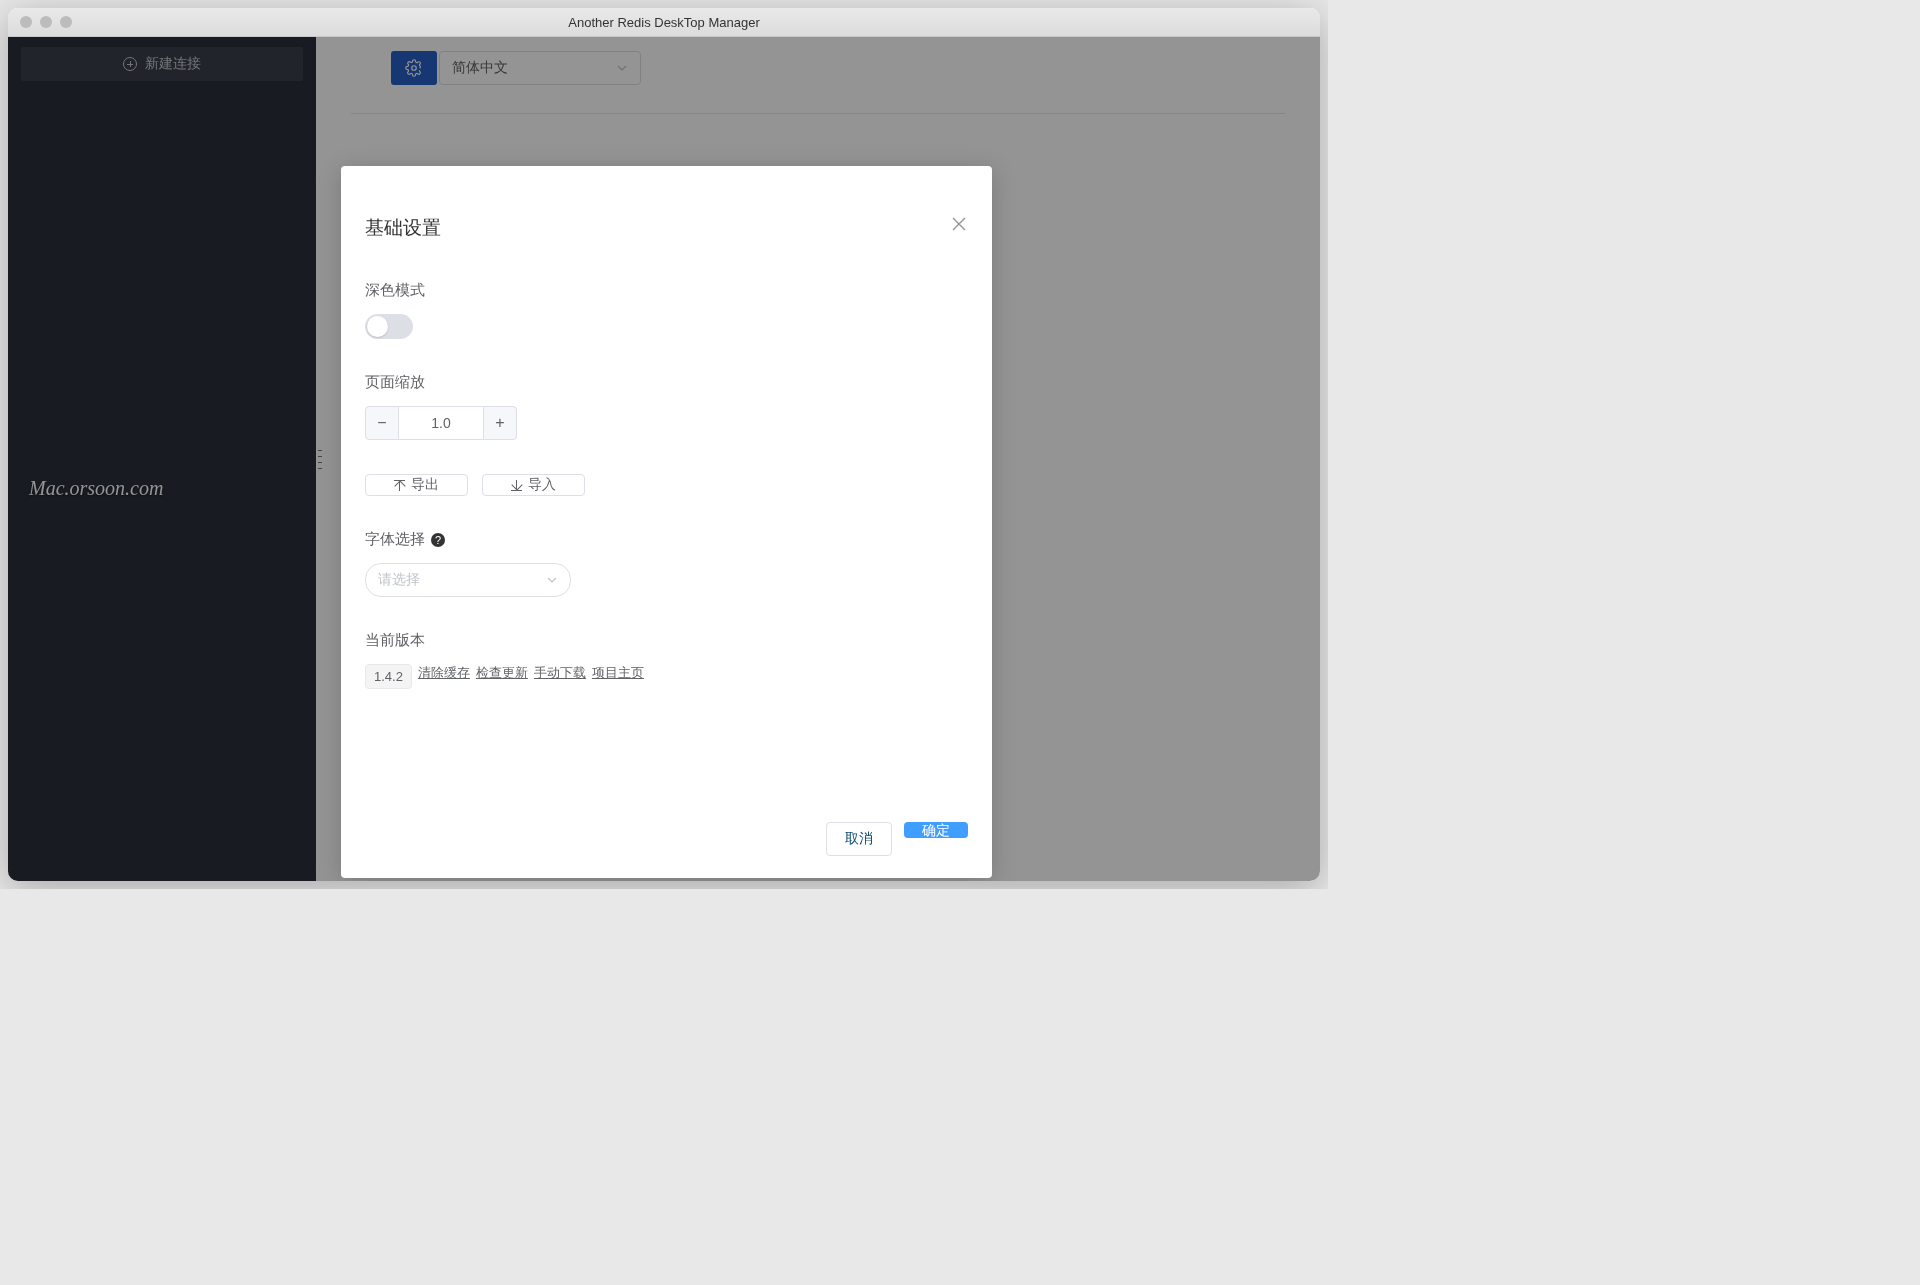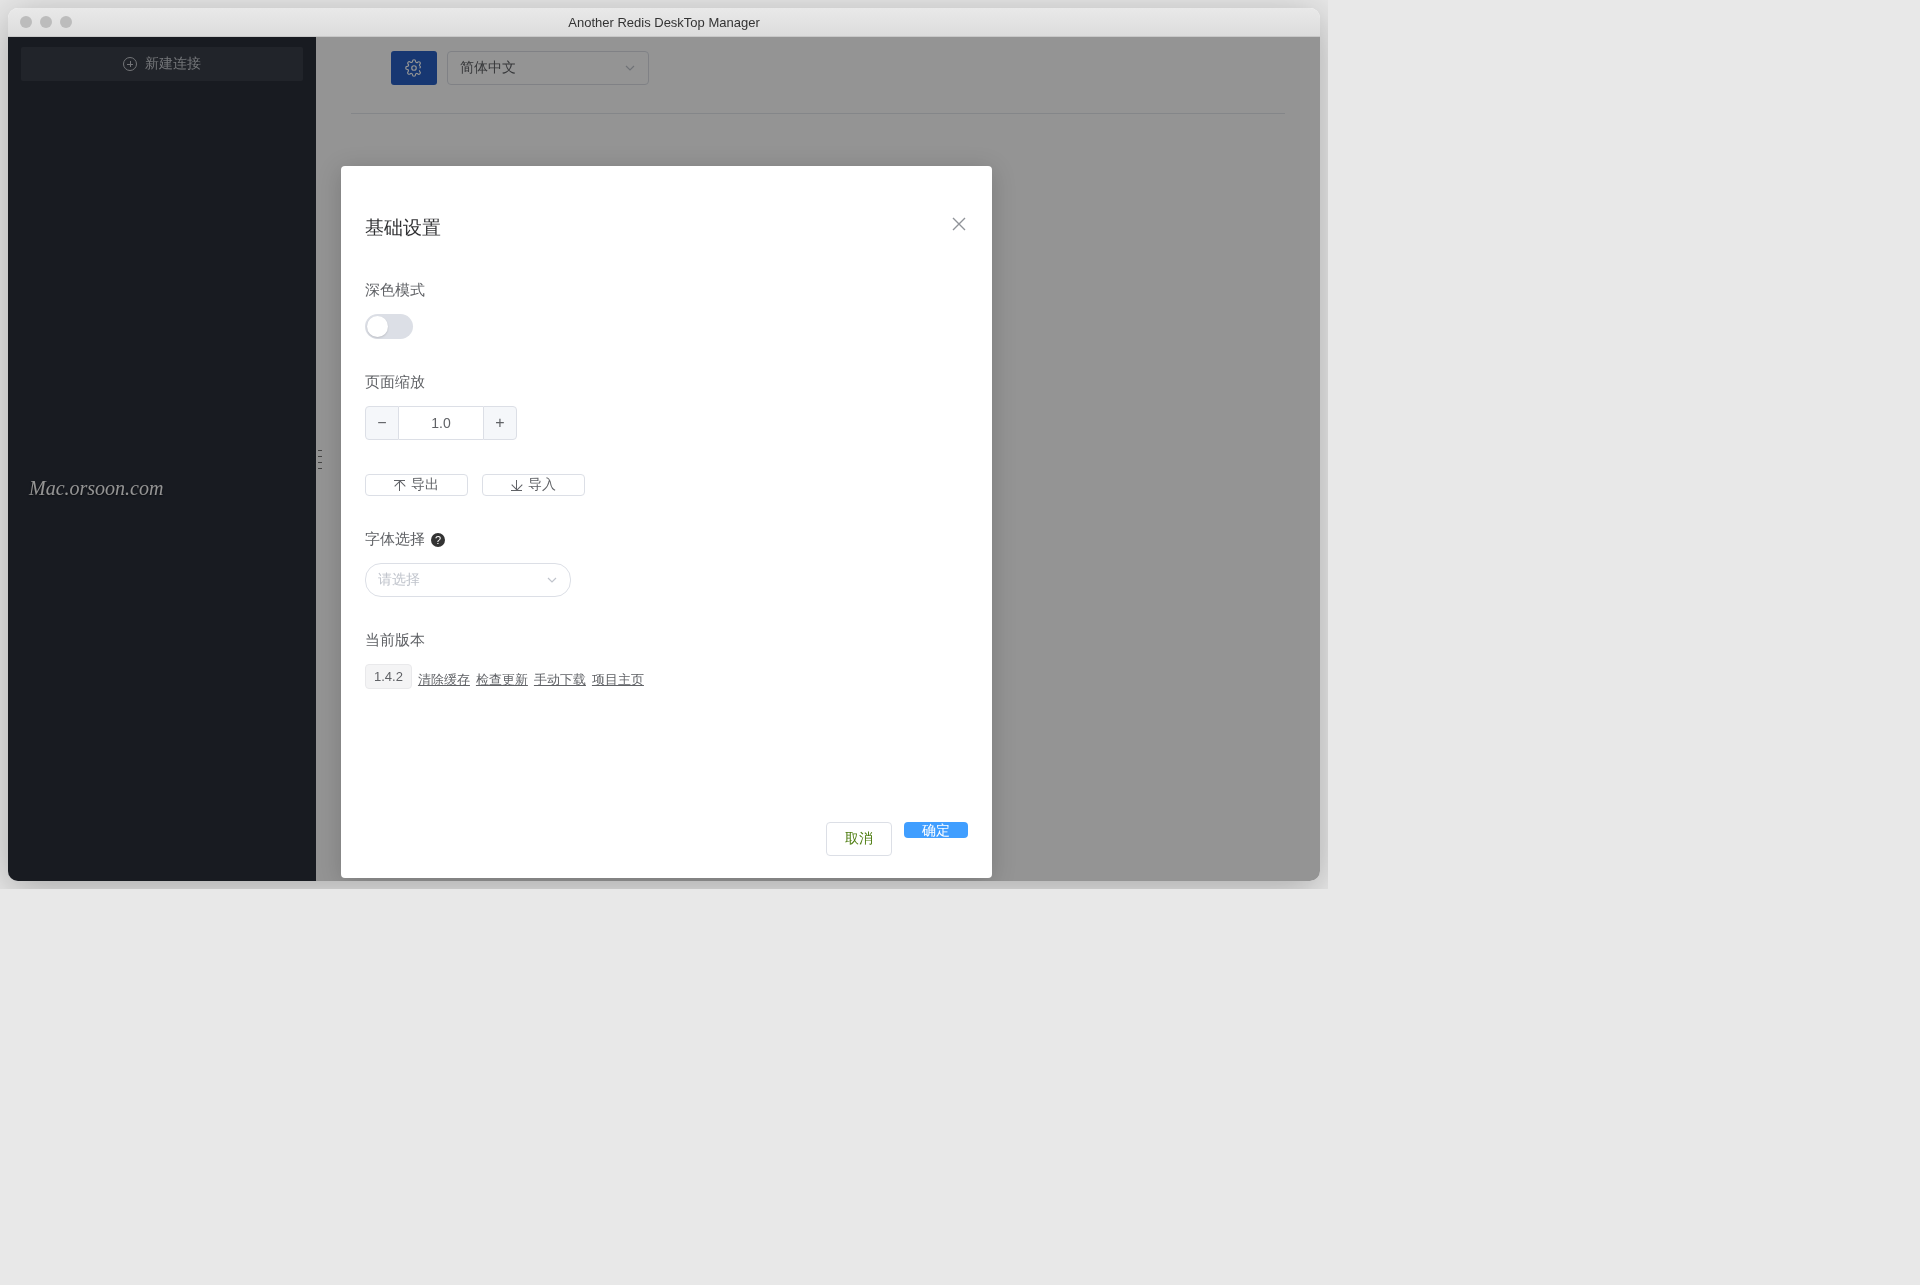--- a/index.html
+++ b/index.html
@@ -58,21 +58,21 @@
       border: 1px solid #c6c9cf; position: relative; display:inline-block;
     }
     .plus-circ::before, .plus-circ::after {
       content: ""; position: absolute; background: #c6c9cf;
     }
     .plus-circ::before { left: 3px; right: 3px; top: 6px; height: 1px; }
     .plus-circ::after { top: 3px; bottom: 3px; left: 6px; width: 1px; }
     .main {
       flex: 1; background: #fff; position: relative; padding: 14px 35px;
     }
-    .toolbar { display: flex; gap: 10px; align-items: center; padding-left: 40px; }
+    .toolbar { display: flex; gap: 2px; align-items: center; padding-left: 40px; }
     .gear-btn {
       width: 46px; height: 34px; border-radius: 3px;
       background: #2860c4; border: none;
       display:flex; align-items:center; justify-content:center; cursor:pointer;
     }
     .gear-btn svg { width: 18px; height: 18px; stroke: #fff; }
     .lang-select {
       height: 34px; width: 202px; border: 1px solid #dcdfe6; border-radius: 4px;
       background: #fff; display:flex; align-items:center; padding: 0 12px;
       font-size: 14px; color: #606266; justify-content: space-between; cursor:pointer;
@@ -151,26 +151,26 @@
     }
     .select-box {
       width: 206px; height: 34px; border:1px solid #dcdfe6; border-radius:16px;
       display:flex; align-items:center; padding:0 12px; justify-content:space-between;
       color:#c0c4cc; font-size:14px; cursor:pointer;
     }
     .version-tag {
       display:inline-block; padding: 4px 8px; background:#f4f4f5;
       border:1px solid #e9e9eb; border-radius:4px; color:#606266; font-size:13px;
     }
-    .link-row { display:flex; align-items:flex-end; gap:6px; flex-wrap:wrap; }
+    .link-row { display:flex; align-items:flex-start; gap:6px; flex-wrap:wrap; }
     .link { font-size:13px; color:#606266; text-decoration: underline; cursor:pointer; }
     .dlg-foot { display:flex; justify-content:flex-end; gap:12px; margin-top: 8px; }
     .btn-def {
       height: 34px; padding: 0 18px; border:1px solid #dcdfe6; background:#fff;
-      border-radius:4px; color:#4d7c0f; font-size:14px; cursor:pointer;
+      border-radius:4px; color:#0c4a6e; font-size:14px; cursor:pointer;
     }
     .btn-primary {
       height: 16px; padding: 0 18px; border:none; background:#409eff;
       border-radius:4px; color:#fff; font-size:14px; cursor:pointer;
     }
   </style>
 </head>
 <body>
 
 <div class="window">

